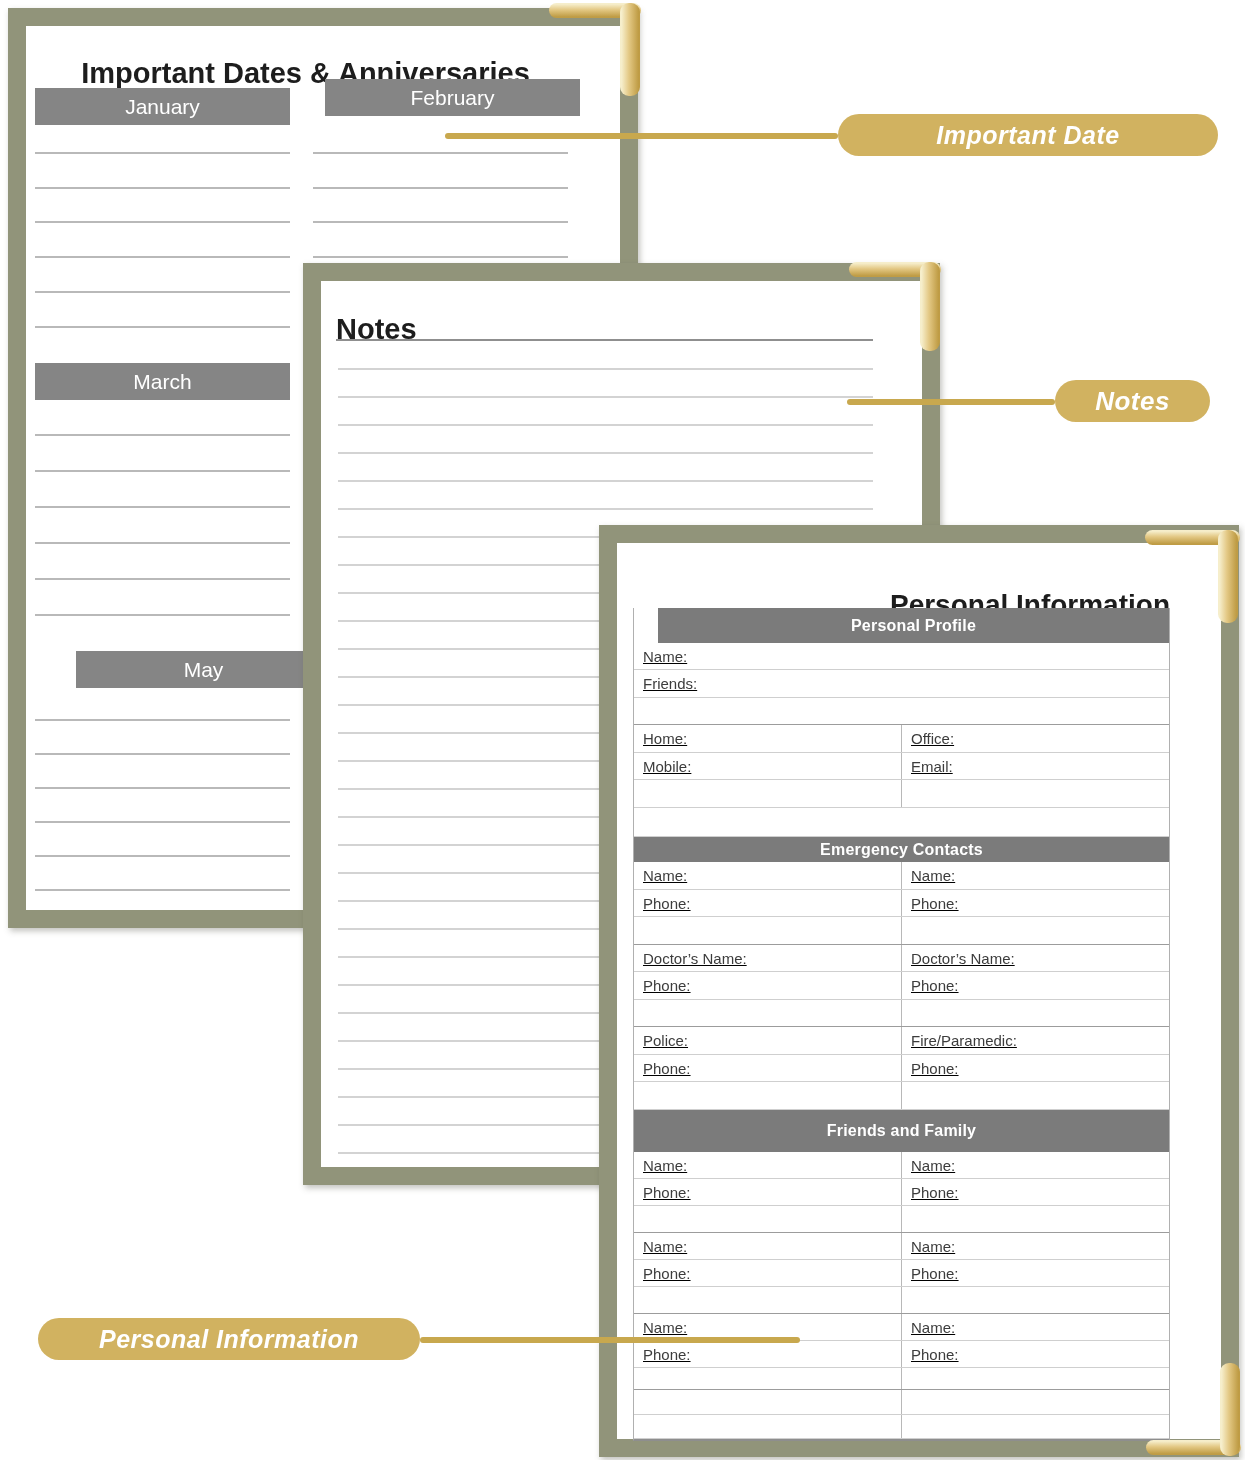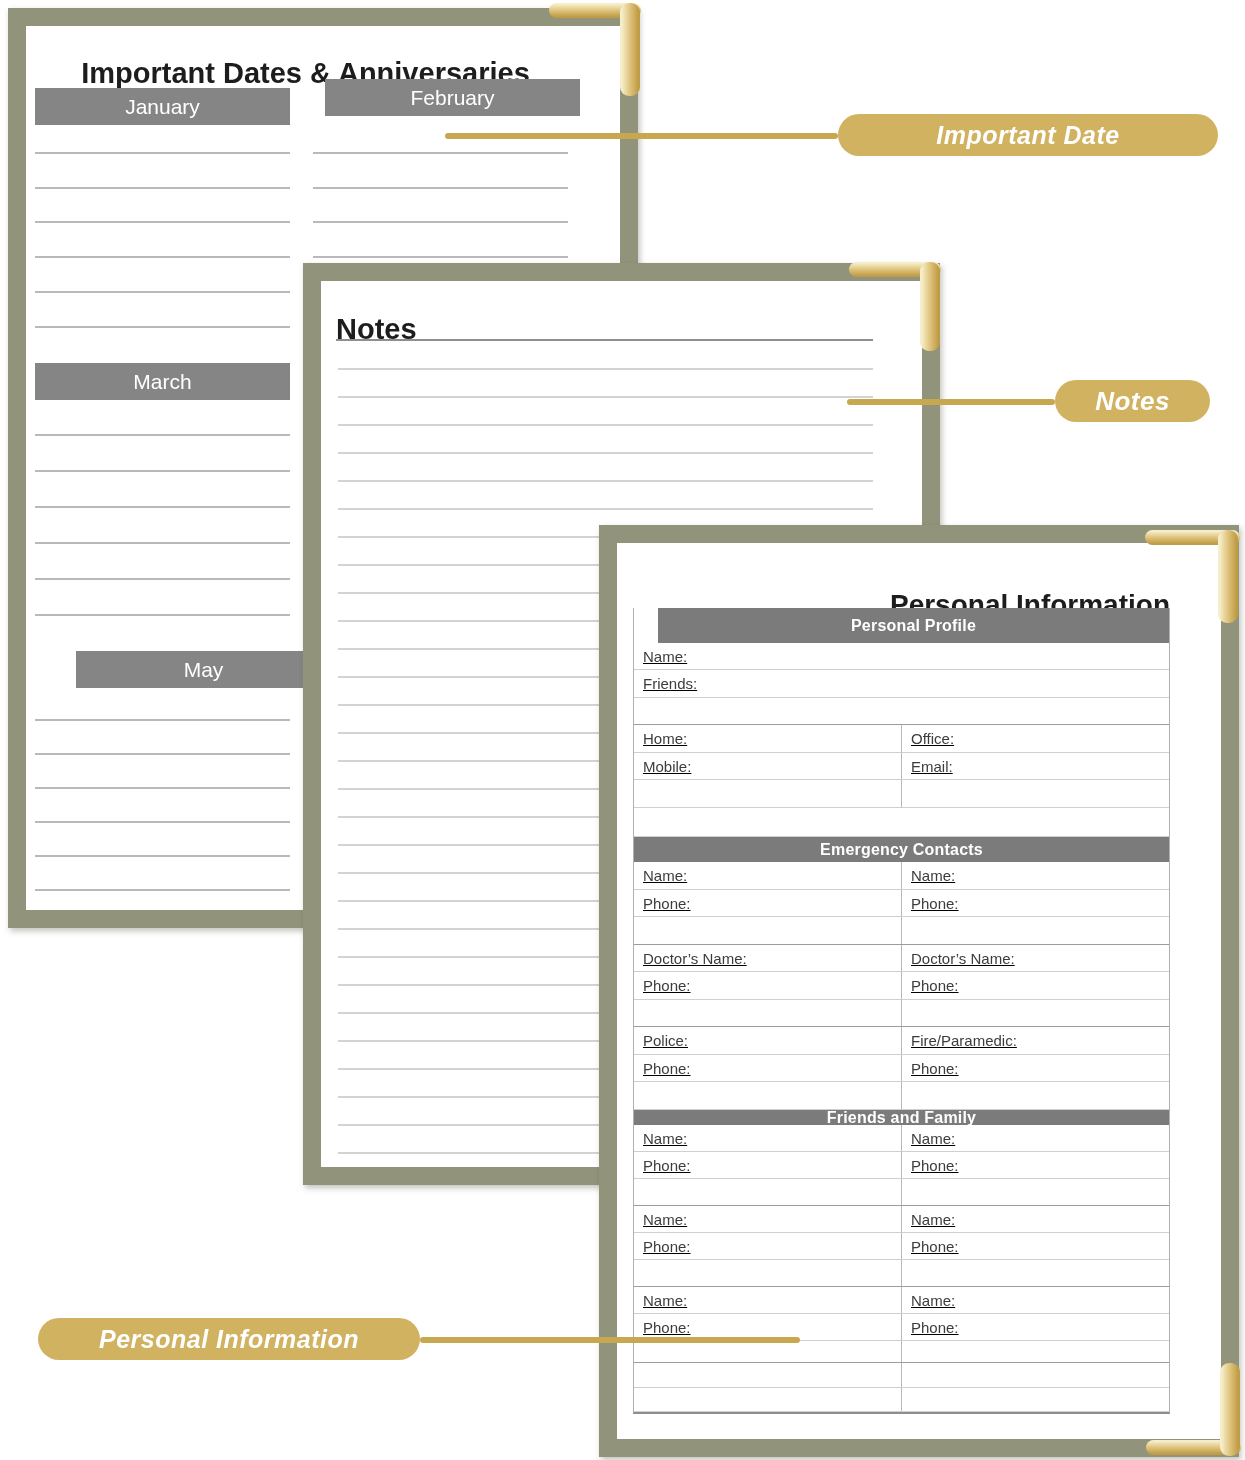--- a/index.html
+++ b/index.html
@@ -179,21 +179,21 @@
           <div class="pi-cell">Fire/Paramedic:</div>
         </div>
         <div class="pi-row" style="height: 27px;">
           <div class="pi-cell divided">Phone:</div>
           <div class="pi-cell">Phone:</div>
         </div>
         <div class="pi-row" style="height: 28px;">
           <div class="pi-cell divided"></div>
           <div class="pi-cell"></div>
         </div>
-        <div class="pi-bar" style="height: 15px;">Friends and Family</div>
+        <div class="pi-bar" style="height: 42px;">Friends and Family</div>
         <div class="pi-row" style="height: 27px;">
           <div class="pi-cell divided">Name:</div>
           <div class="pi-cell">Name:</div>
         </div>
         <div class="pi-row" style="height: 27px;">
           <div class="pi-cell divided">Phone:</div>
           <div class="pi-cell">Phone:</div>
         </div>
         <div class="pi-row sep" style="height: 27px;">
           <div class="pi-cell divided"></div>

